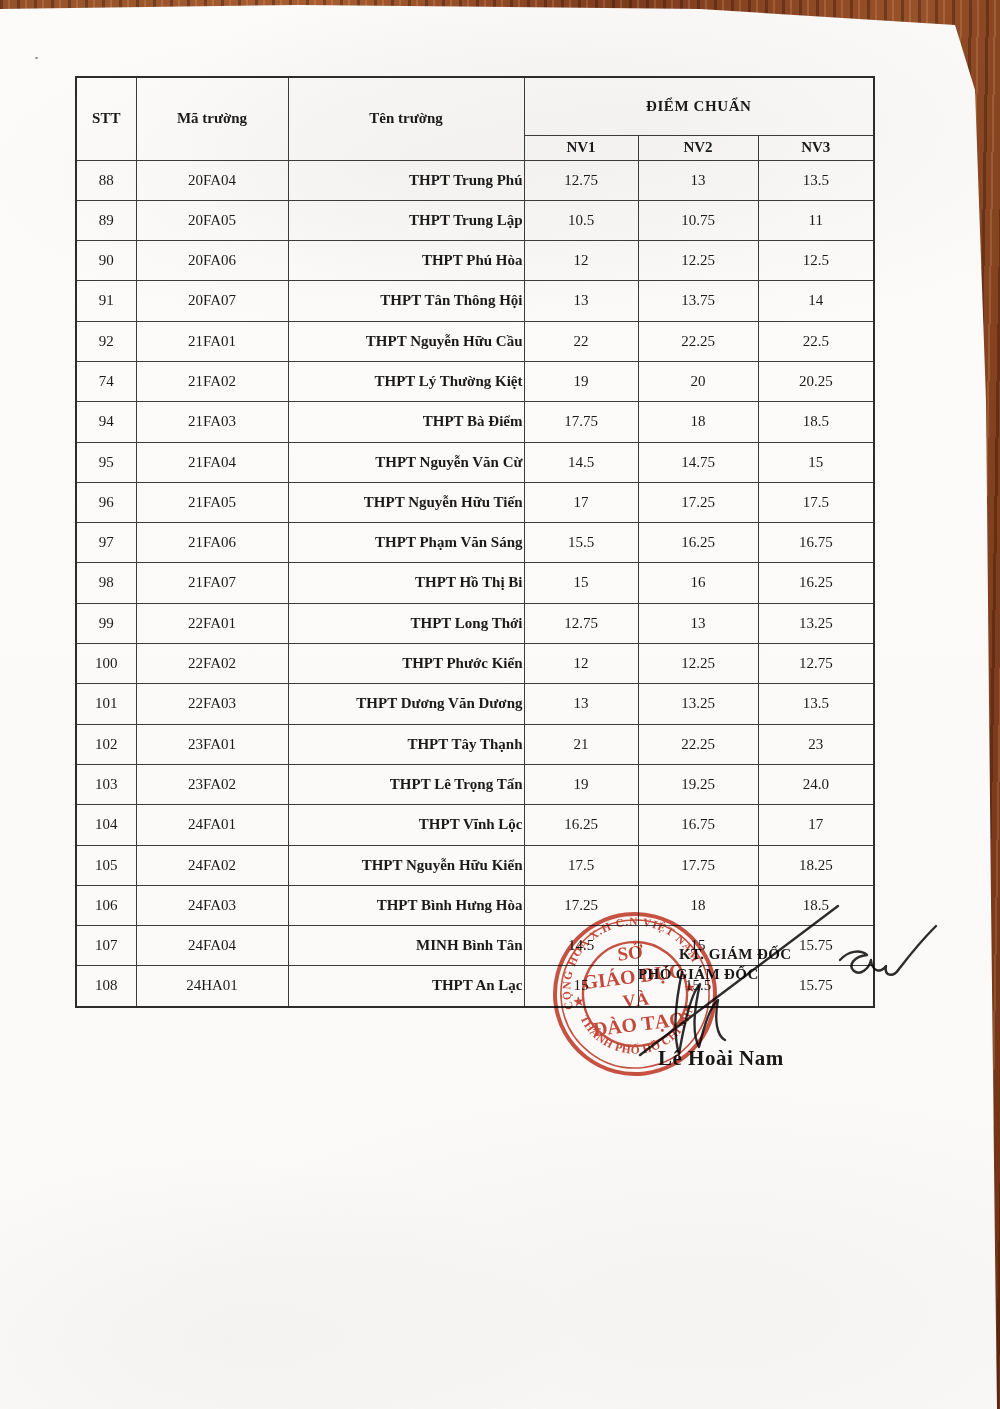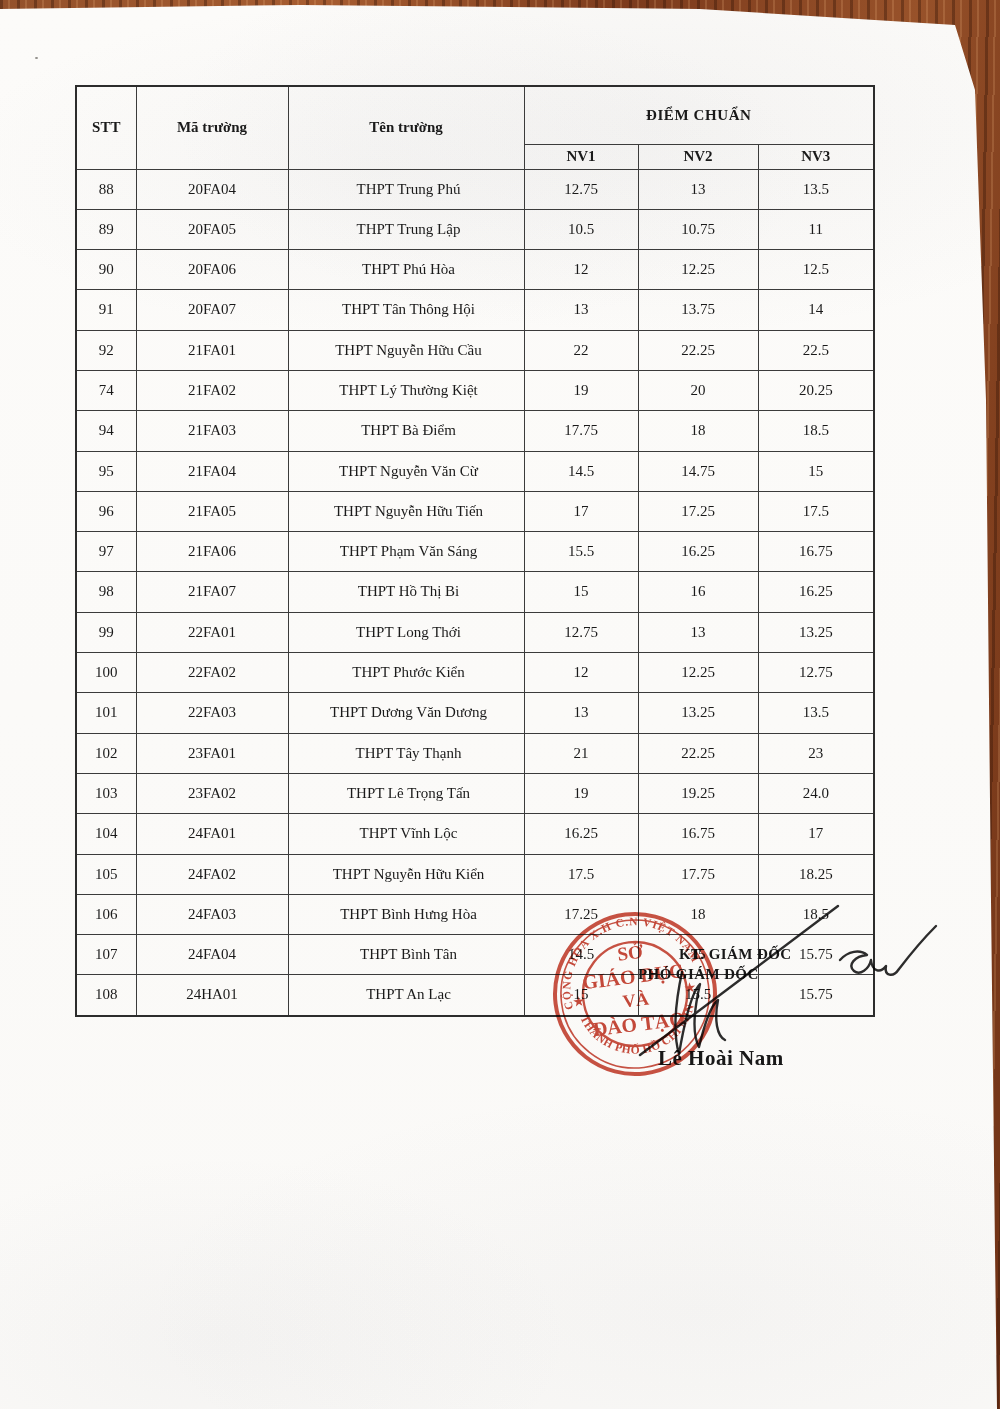--- a/index.html
+++ b/index.html
@@ -19,33 +19,33 @@
       radial-gradient(700px 300px at 66% 9%,  rgba(150,150,158,.08), rgba(0,0,0,0) 70%),
       radial-gradient(500px 260px at 22% 95%, rgba(160,160,168,.07), rgba(0,0,0,0) 70%),
       radial-gradient(800px 320px at 70% 93%, rgba(150,150,158,.06), rgba(0,0,0,0) 70%),
       linear-gradient(180deg,#fcfbf9 0%,#fbfaf8 50%,#faf9f7 100%);
     clip-path:polygon(0 9px,300px 5px,700px 9px,955px 25px,975px 90px,986px 400px,
                       991px 900px,995px 1250px,997px 1409px,0 1409px);
   }
   .speck{position:absolute;left:35px;top:57px;width:3px;height:2px;background:#55504c;opacity:.65;border-radius:50%;}
 
   
-  .table-wrap{position:absolute;left:75px;top:85px;}
+  .table-wrap{position:absolute;left:75px;top:76px;}
   table.doc-table{border-collapse:collapse;table-layout:fixed;background:transparent;}
   .doc-table th,.doc-table td{
     border:1px solid #3b3b3b;color:#1a1a1a;
     font-size:15px;line-height:1.15;overflow:hidden;white-space:nowrap;
   }
   table.doc-table{border:2px solid #2c2c2c;}
   .doc-table thead th{font-weight:bold;text-align:center;}
   .h-main{height:58px;}
   .h-sub th{height:22px;}
   .group-head{letter-spacing:.6px;font-family:Liberation Serif, serif;}
   .doc-table tbody td{height:37.3px;text-align:center;}
-  .doc-table td.name{text-align:center;padding-left:6px;}
+  .doc-table td.name{text-align:right;padding-left:6px;font-weight:bold;}
 
   
   .signoff-text{position:absolute;color:#181818;font-weight:bold;font-size:15px;letter-spacing:.4px;}
   .kt-line{left:679px;top:946px;}
   .pho-line{left:638px;top:966px;}
   .signer-name{left:658px;top:1046px;font-size:21px;letter-spacing:.5px;}
 
   .stamp-svg{
     position:absolute;left:548px;top:907px;width:174px;height:174px;
     transform:rotate(-7deg);mix-blend-mode:multiply;opacity:.92;
@@ -231,21 +231,21 @@
       <td>106</td>
       <td>24FA03</td>
       <td class="name">THPT Bình Hưng Hòa</td>
       <td>17.25</td>
       <td>18</td>
       <td>18.5</td>
     </tr>
           <tr>
       <td>107</td>
       <td>24FA04</td>
-      <td class="name">THPT Bình Tân</td>
+      <td class="name">MINH Bình Tân</td>
       <td>14.5</td>
       <td>15</td>
       <td>15.75</td>
     </tr>
           <tr>
       <td>108</td>
       <td>24HA01</td>
       <td class="name">THPT An Lạc</td>
       <td>15</td>
       <td>15.5</td>

